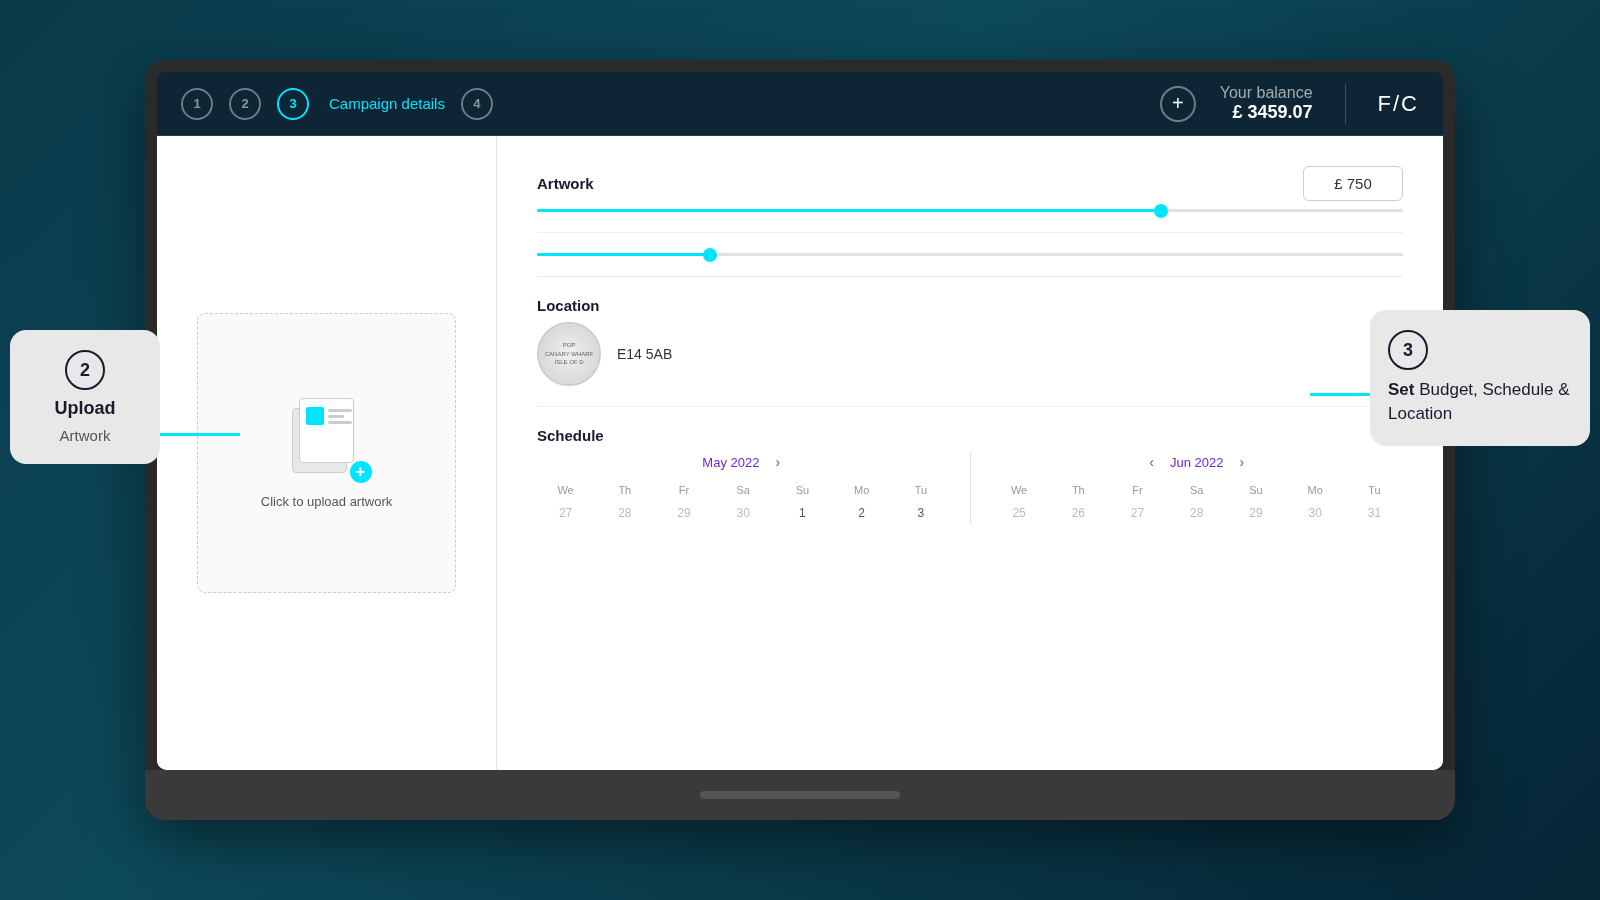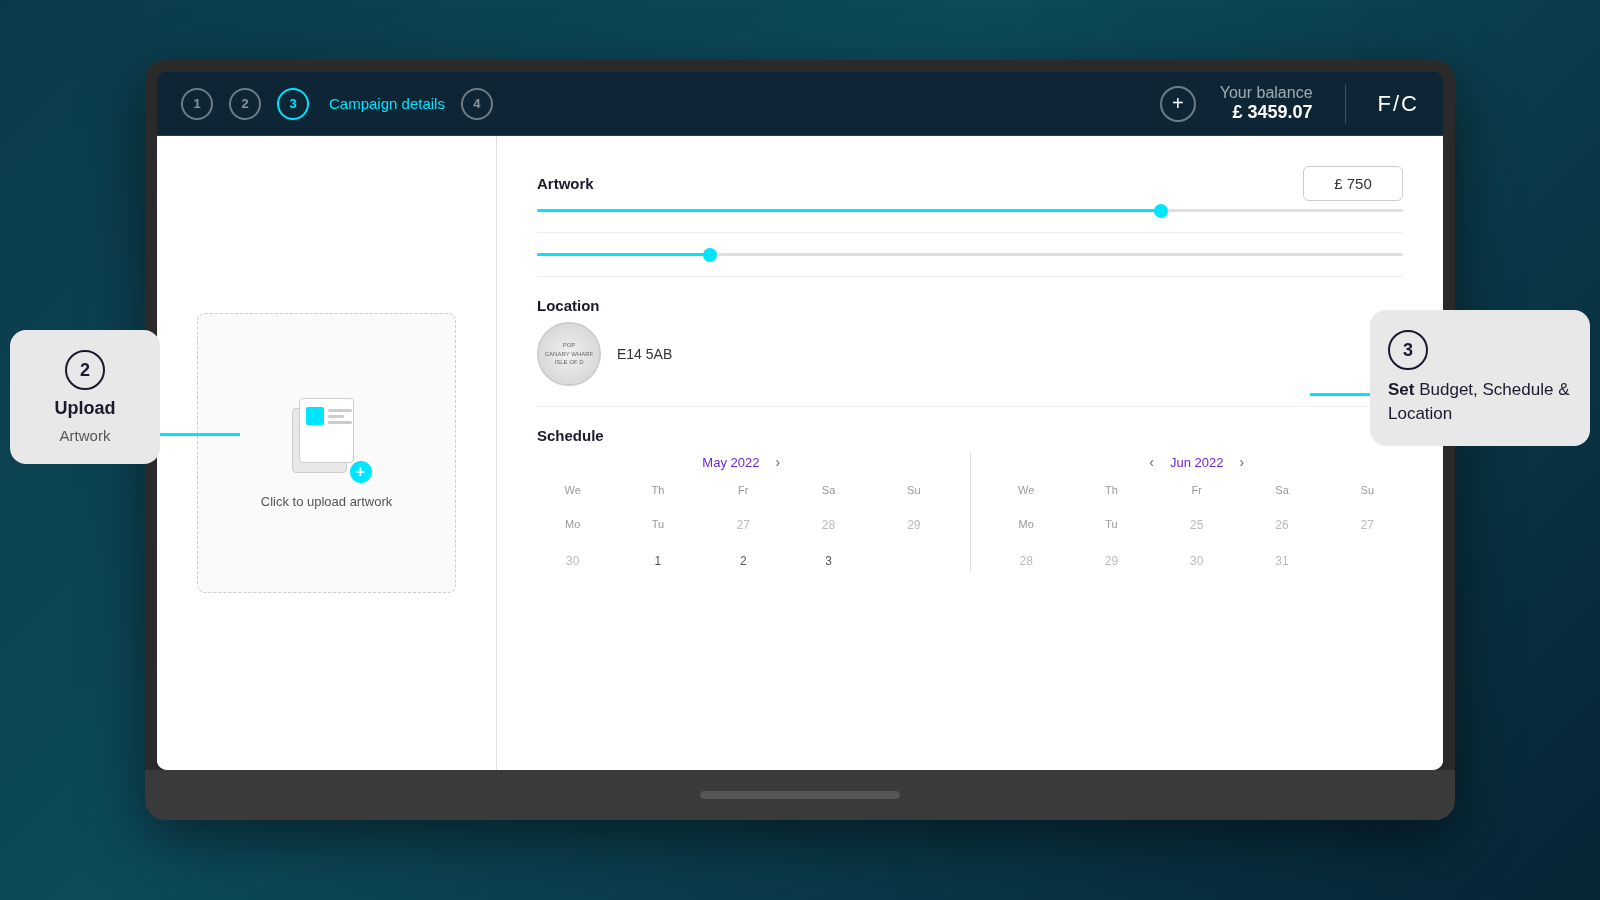--- a/index.html
+++ b/index.html
@@ -358,22 +358,22 @@
       font-weight: 500;
     }
     .cal-nav {
       color: #666;
       font-size: 14px;
       cursor: pointer;
       padding: 2px 4px;
     }
     .cal-days {
       display: grid;
-      grid-template-columns: repeat(5, 1fr);
-      gap: 14px;
+      grid-template-columns: repeat(7, 1fr);
+      gap: 2px;
     }
     .cal-day-header {
       font-size: 11px;
       color: #999;
       text-align: center;
       padding: 4px 0;
     }
     .cal-day {
       font-size: 12px;
       color: #bbb;

